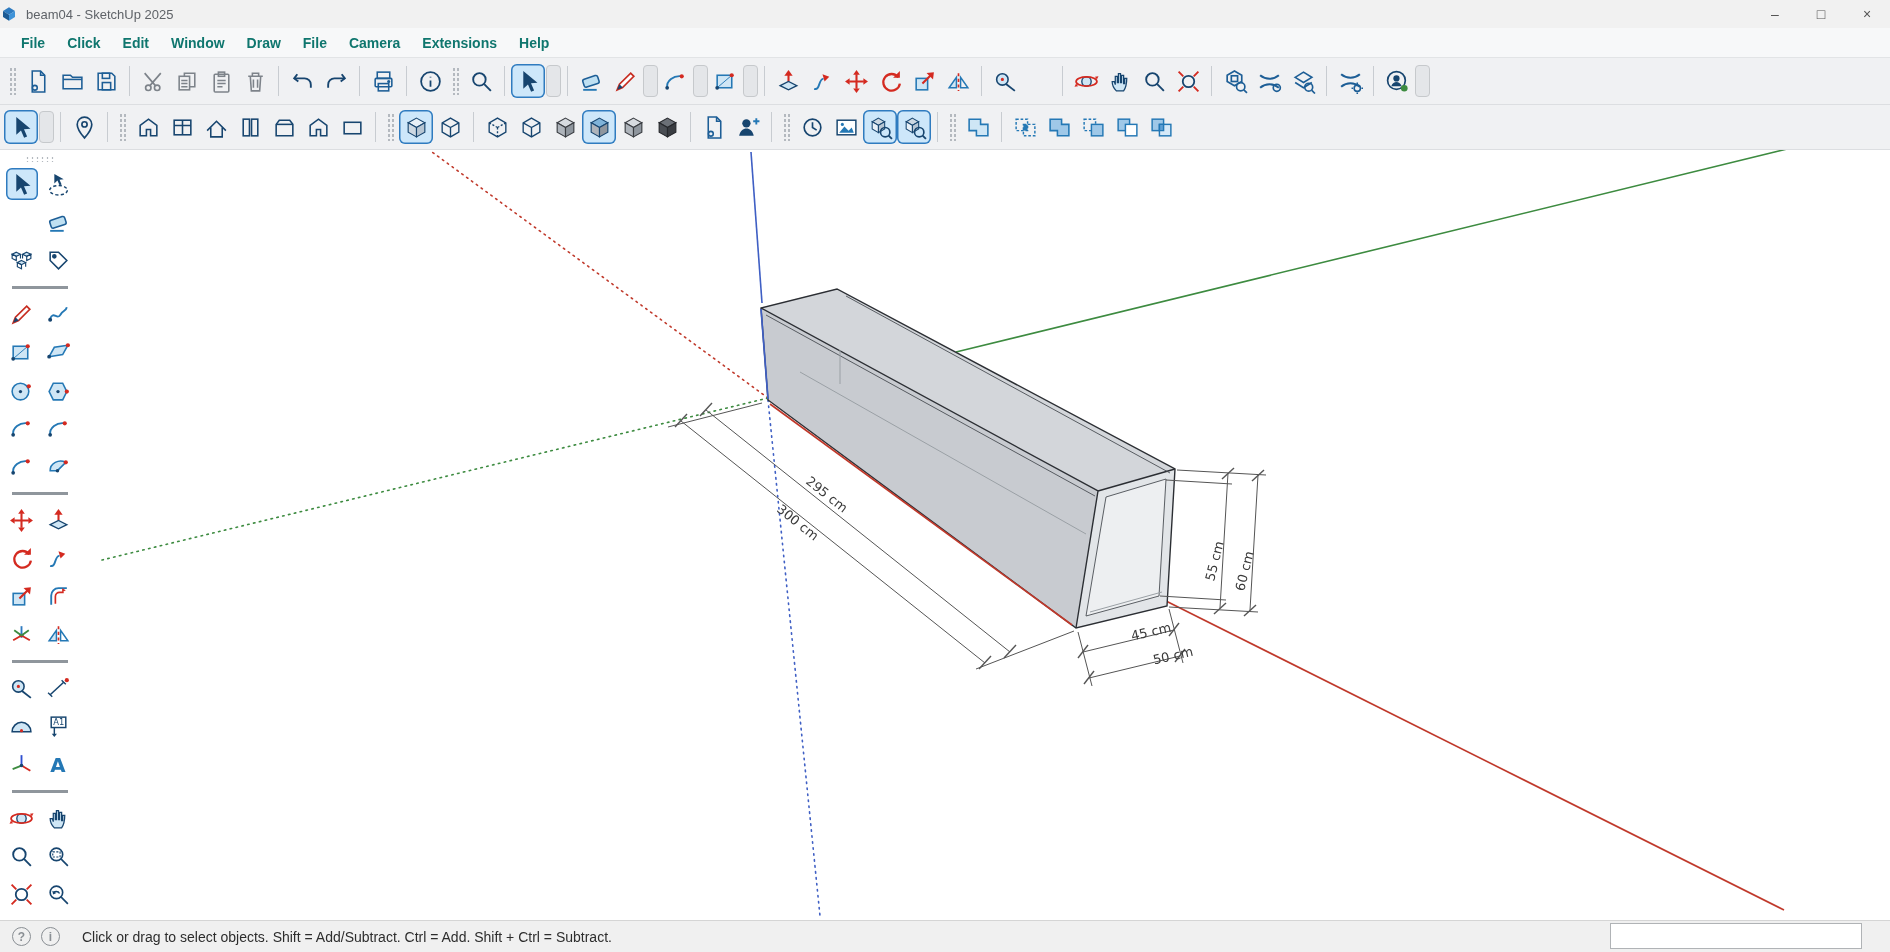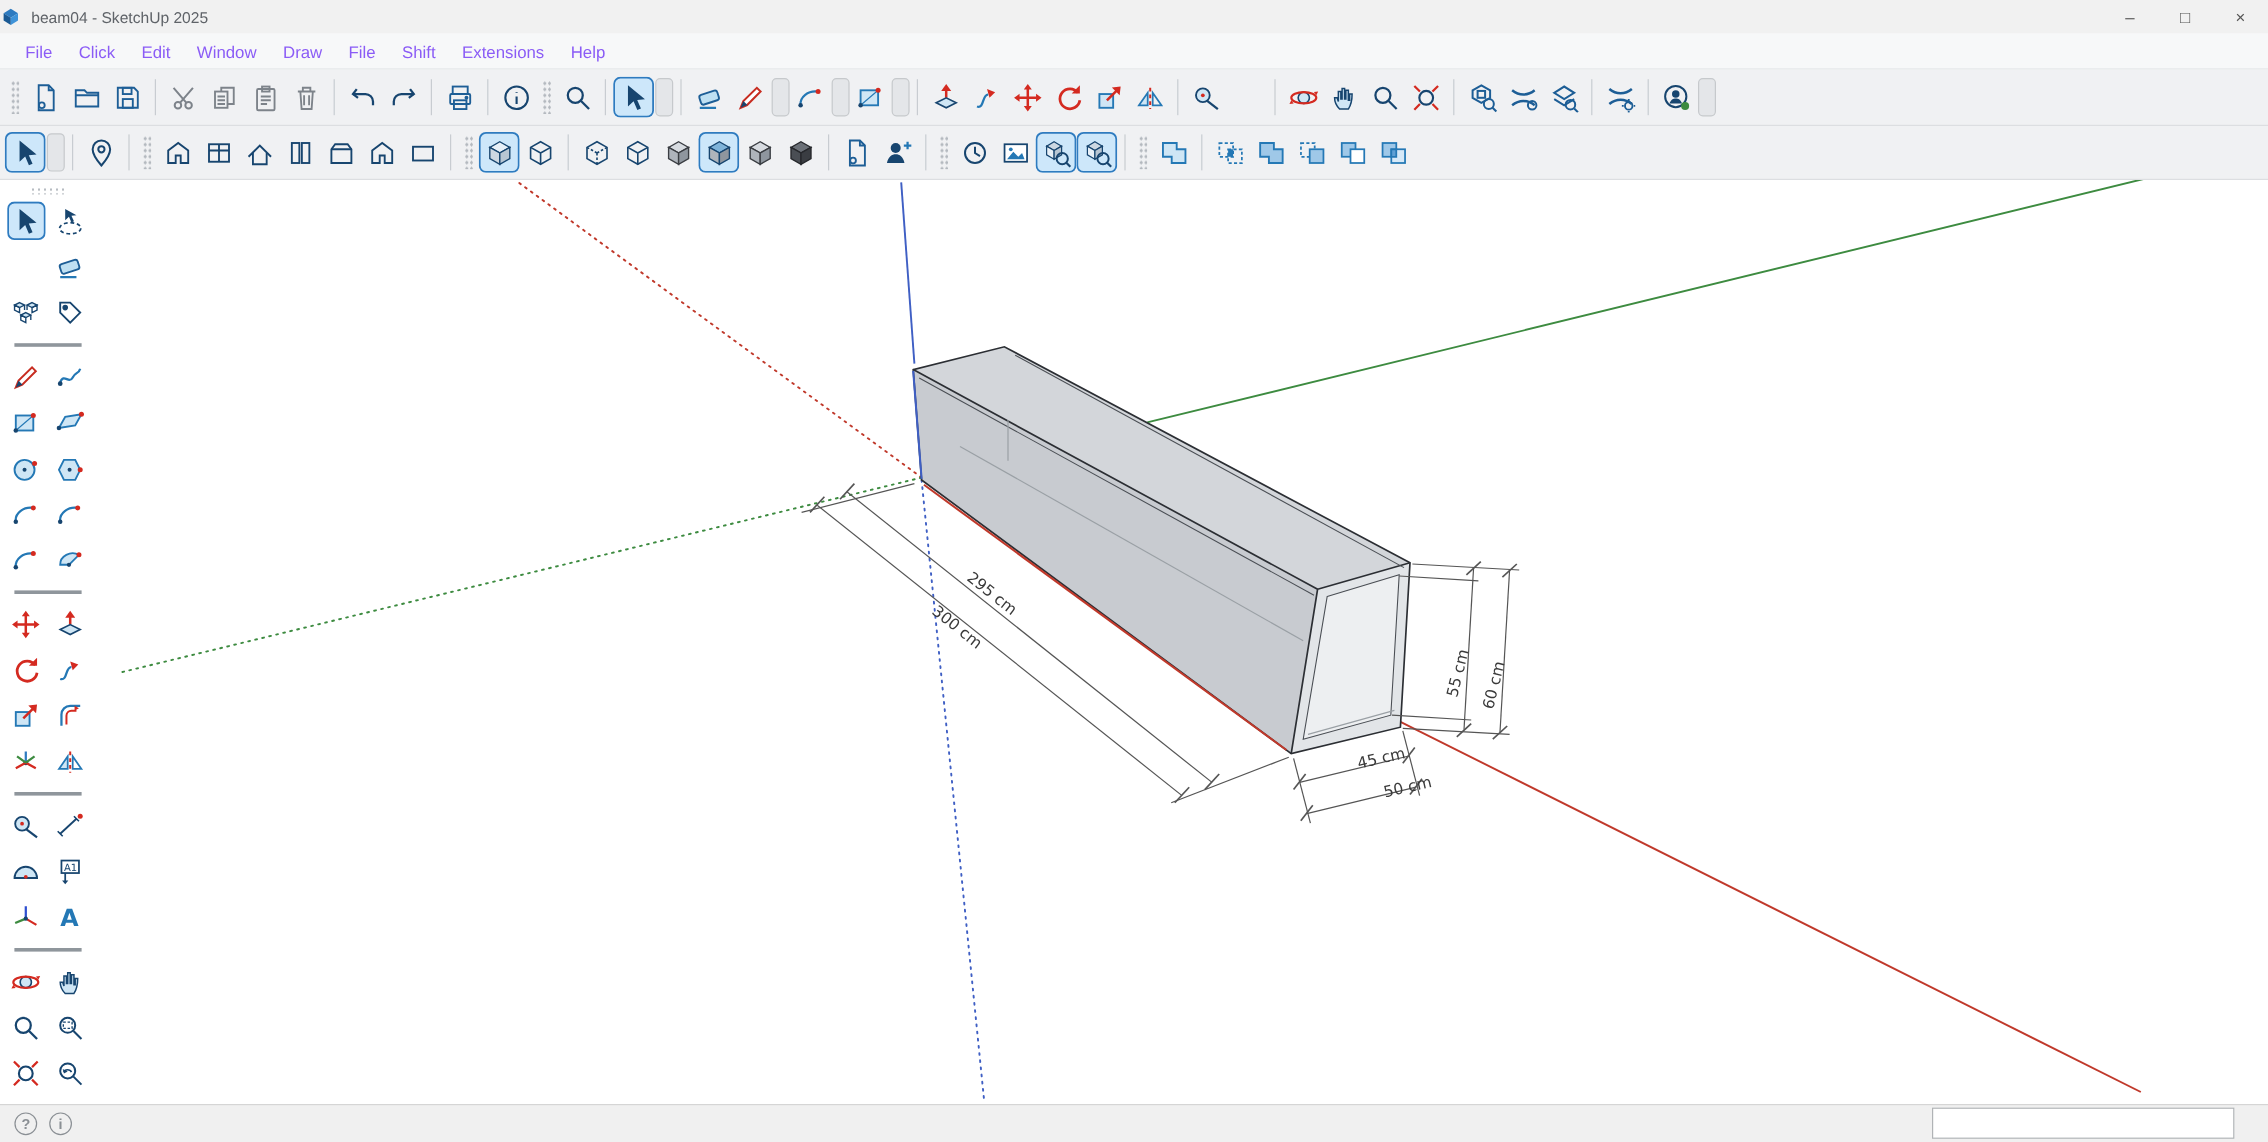--- a/index.html
+++ b/index.html
@@ -7,21 +7,21 @@
     font-family:"Liberation Sans","DejaVu Sans",sans-serif; background:#fff; }
   
   .titlebar { height:28px; background:#f1f1f1; display:flex; align-items:center; }
   .titlebar .logo { width:18px; height:18px; margin-right:8px; }
   .titlebar .title { font-size:13px; color:#5f6368; }
   .win-controls { margin-left:auto; display:flex; height:100%; }
   .win-btn { width:46px; height:100%; display:flex; align-items:center; justify-content:center;
     font-size:14px; color:#555; }
   .menubar { height:30px; background:#f7f8f9; display:flex; align-items:center; padding-left:10px;
     border-bottom:1px solid #e2e4e6; }
-  .menu-item { font-size:14px; color:#8b5cf6; padding:4px 11px; }
+  .menu-item { font-size:14px; color:#0f766e; padding:4px 11px;font-weight:bold; }
   
   .toolbar { background:#f0f1f3; display:flex; align-items:center; padding:0 4px;
     border-bottom:1px solid #dcdee1; }
   #toolbar-row1 { height:47px; }
   #toolbar-row2 { height:45px; }
   .tb-btn { width:34px; height:34px; border:none; background:transparent; border-radius:6px;
     display:flex; align-items:center; justify-content:center; flex:0 0 auto; padding:0; }
   .tb-btn svg.ic { width:25px; height:25px; }
   .tb-btn.active { background:#cde7fa; box-shadow:inset 0 0 0 1.5px #2f7bbf; }
   .dd-btn { width:15px; height:32px; margin-left:1px; border:1px solid #c6c9cc; background:#e4e6e9;
@@ -416,21 +416,21 @@
 </div>
 
 <div class="menubar">
     <div id="menu-items" style="display:flex">
       <span class="menu-item">File</span>
       <span class="menu-item">Click</span>
       <span class="menu-item">Edit</span>
       <span class="menu-item">Window</span>
       <span class="menu-item">Draw</span>
       <span class="menu-item">File</span>
-      <span class="menu-item">Shift</span>
+      <span class="menu-item">Camera</span>
       <span class="menu-item">Extensions</span>
       <span class="menu-item">Help</span>
     </div>
   </div>
 
 <div class="toolbar" id="toolbar-row1">
     <div class="handle"></div>
     <button class="tb-btn">
       <svg class="ic" viewBox="0 0 24 24">
         <use href="#i-file"></use>
@@ -1098,14 +1098,15 @@
         </svg>
       </button>
     </div>
   </div>
 
 <div id="statusbar">
   <div id="status-icons" style="display:flex">
       <div class="status-circle">?</div>
       <div class="status-circle">i</div>
     </div>
+  <span id="status-message">Click or drag to select objects. Shift = Add/Subtract. Ctrl = Add. Shift + Ctrl = Subtract.</span>
   <input id="measure-box" value="" style="">
 </div>
 
 </body></html>

